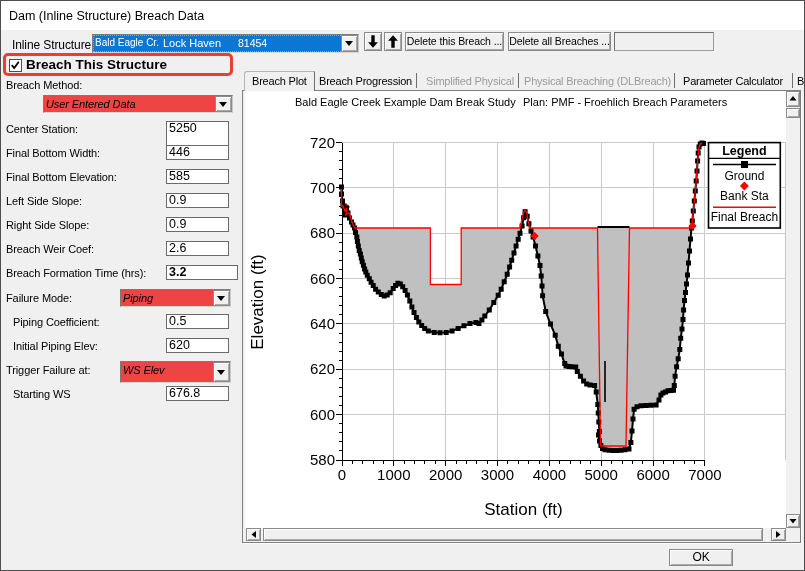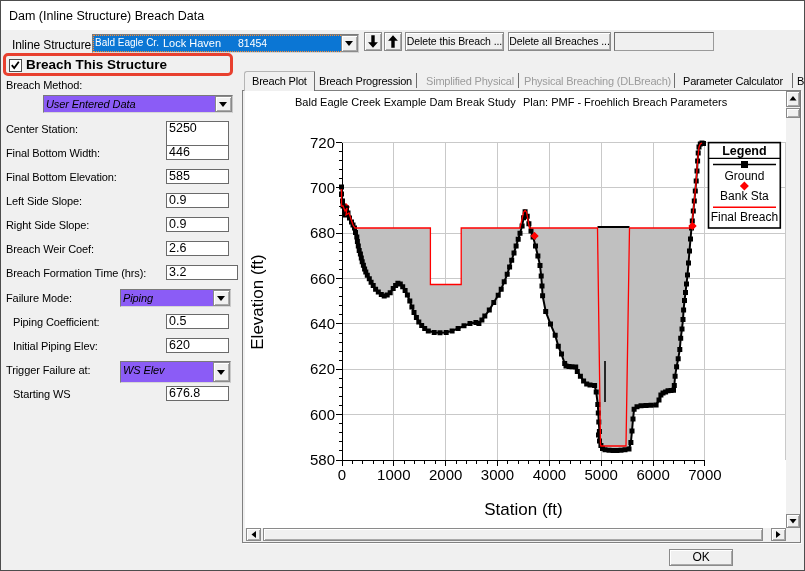--- a/index.html
+++ b/index.html
@@ -1,19 +1,19 @@
 <!DOCTYPE html>
 <html><head><meta charset="utf-8"><style>
 html,body{margin:0;padding:0;}
 #win{position:relative;width:803px;height:569px;background:#f0f0f0;font-family:"Liberation Sans",sans-serif;overflow:hidden;border:1px solid #4d4d4d;}
 .abs{position:absolute;}
 .lbl{position:absolute;font-size:11px;letter-spacing:-0.1px;color:#000;white-space:nowrap;}
 .field{position:absolute;box-sizing:border-box;background:#fff;border:1px solid #6a6a6a;font-size:12.5px;padding:0 0 0 2px;line-height:13px;}
 .btn{position:absolute;box-sizing:border-box;background:#f0f0f0;border:1px solid #8a8a8a;box-shadow:inset 1px 1px 0 #ffffff,inset -1px -1px 0 #a9a9a9;font-size:11px;letter-spacing:-0.1px;text-align:center;color:#000;white-space:nowrap;overflow:hidden;}
-.combo{position:absolute;box-sizing:border-box;background:#8b5cf6;border:1px solid #7a7a7a;border-bottom-color:#d6d6d6;border-right-color:#c8c8c8;text-align:center;}
+.combo{position:absolute;box-sizing:border-box;background:#ef4444;border:1px solid #7a7a7a;border-bottom-color:#d6d6d6;border-right-color:#c8c8c8;text-align:center;}
 .cbtext{position:absolute;left:2px;top:2px;font-size:11px;letter-spacing:-0.1px;line-height:12px;white-space:nowrap;font-style:italic;}
 .cbarrow{position:absolute;right:0;top:0;bottom:0;width:15px;background:#f0f0f0;border:1px solid #8a8a8a;box-shadow:inset 1px 1px 0 #ffffff,inset -1px -1px 0 #a9a9a9;}
 .tri{position:absolute;left:50%;top:50%;margin-left:-4.5px;margin-top:-2.5px;width:0;height:0;border-left:4.5px solid transparent;border-right:4.5px solid transparent;border-top:5px solid #000;}
 .tabtxt{position:absolute;top:74px;font-size:11px;letter-spacing:-0.2px;white-space:nowrap;}
 .tabsep{position:absolute;top:72px;height:15px;width:1px;background:#6e6e6e;}
 </style></head>
 <body>
 <div id="win">
 
   <div class="abs" style="left:0;top:0;width:803px;height:29px;background:#ffffff;"></div>
@@ -61,21 +61,21 @@
   <div class="field" style="left:165px;top:144px;width:63px;height:15px;">446</div>
   <div class="lbl" style="left:5px;top:170px;">Final Bottom Elevation:</div>
   <div class="field" style="left:165px;top:168px;width:63px;height:15px;">585</div>
   <div class="lbl" style="left:5px;top:194px;">Left Side Slope:</div>
   <div class="field" style="left:165px;top:192px;width:63px;height:15px;">0.9</div>
   <div class="lbl" style="left:5px;top:218px;">Right Side Slope:</div>
   <div class="field" style="left:165px;top:216px;width:63px;height:15px;">0.9</div>
   <div class="lbl" style="left:5px;top:242px;">Breach Weir Coef:</div>
   <div class="field" style="left:165px;top:240px;width:63px;height:15px;">2.6</div>
   <div class="lbl" style="left:5px;top:266px;">Breach Formation Time (hrs):</div>
-  <div class="field" style="left:165px;top:264px;width:72px;height:15px;">3.2</div>
+  <div class="field" style="left:165px;top:264px;width:72px;height:15px;font-weight:bold;">3.2</div>
   <div class="lbl" style="left:5px;top:291px;">Failure Mode:</div>
   <div class="combo" style="left:119px;top:288px;width:111px;height:18px;">
     <div class="cbtext">Piping</div>
     <div class="cbarrow">
         <div class="tri"></div>
       </div>
   </div>
   <div class="lbl" style="left:12px;top:315px;">Piping Coefficient:</div>
   <div class="field" style="left:165px;top:313px;width:63px;height:15px;">0.5</div>
   <div class="lbl" style="left:12px;top:339px;">Initial Piping Elev:</div>

